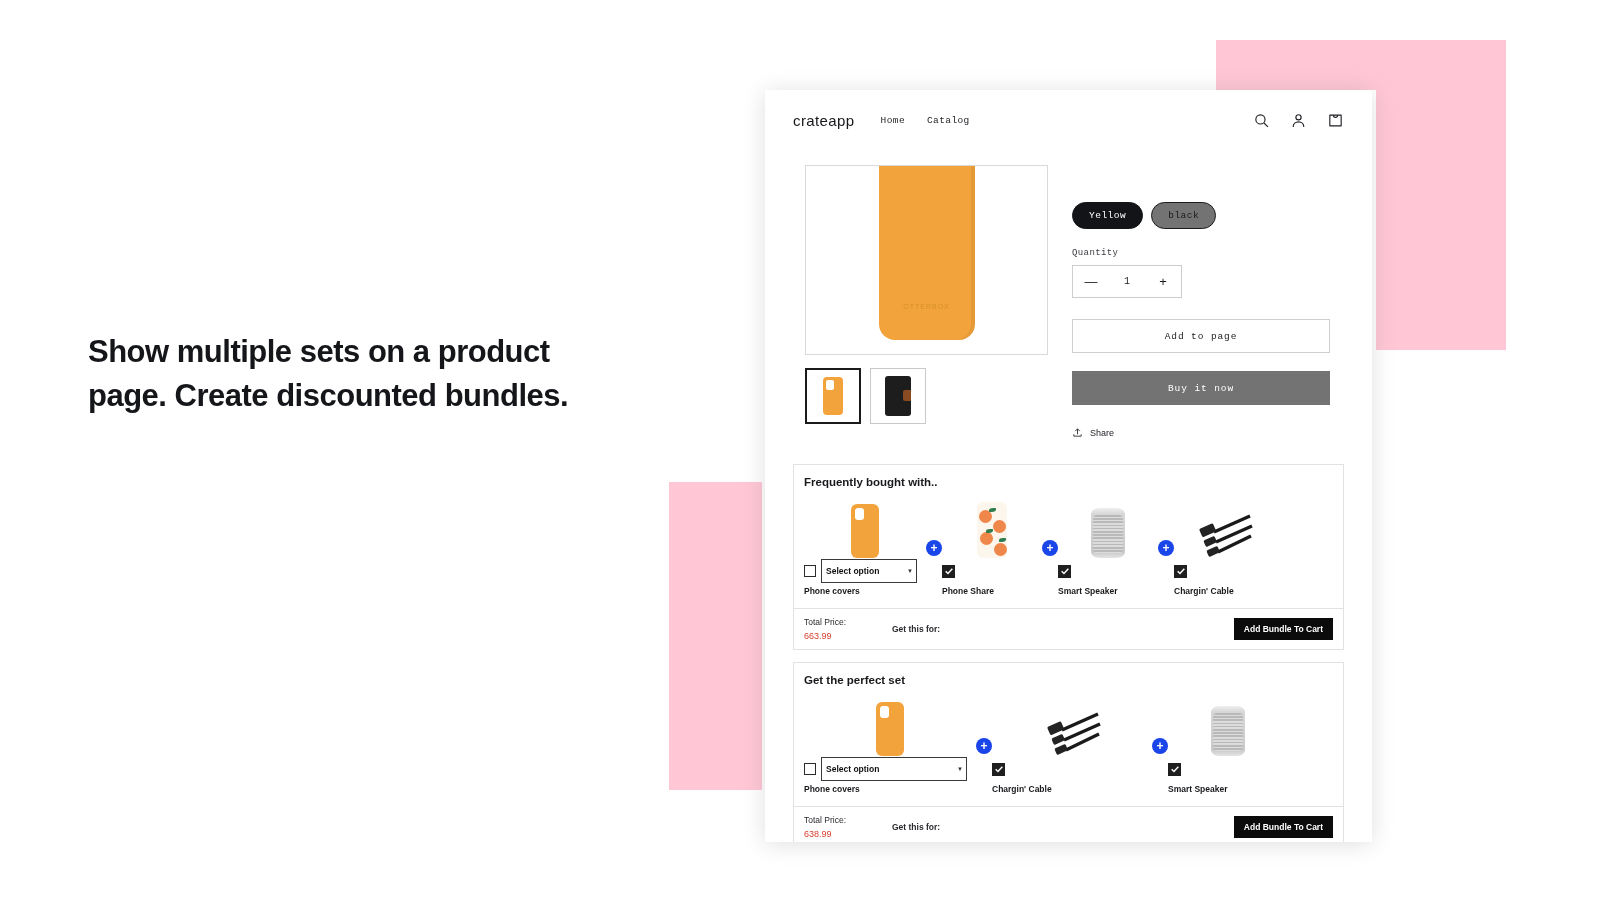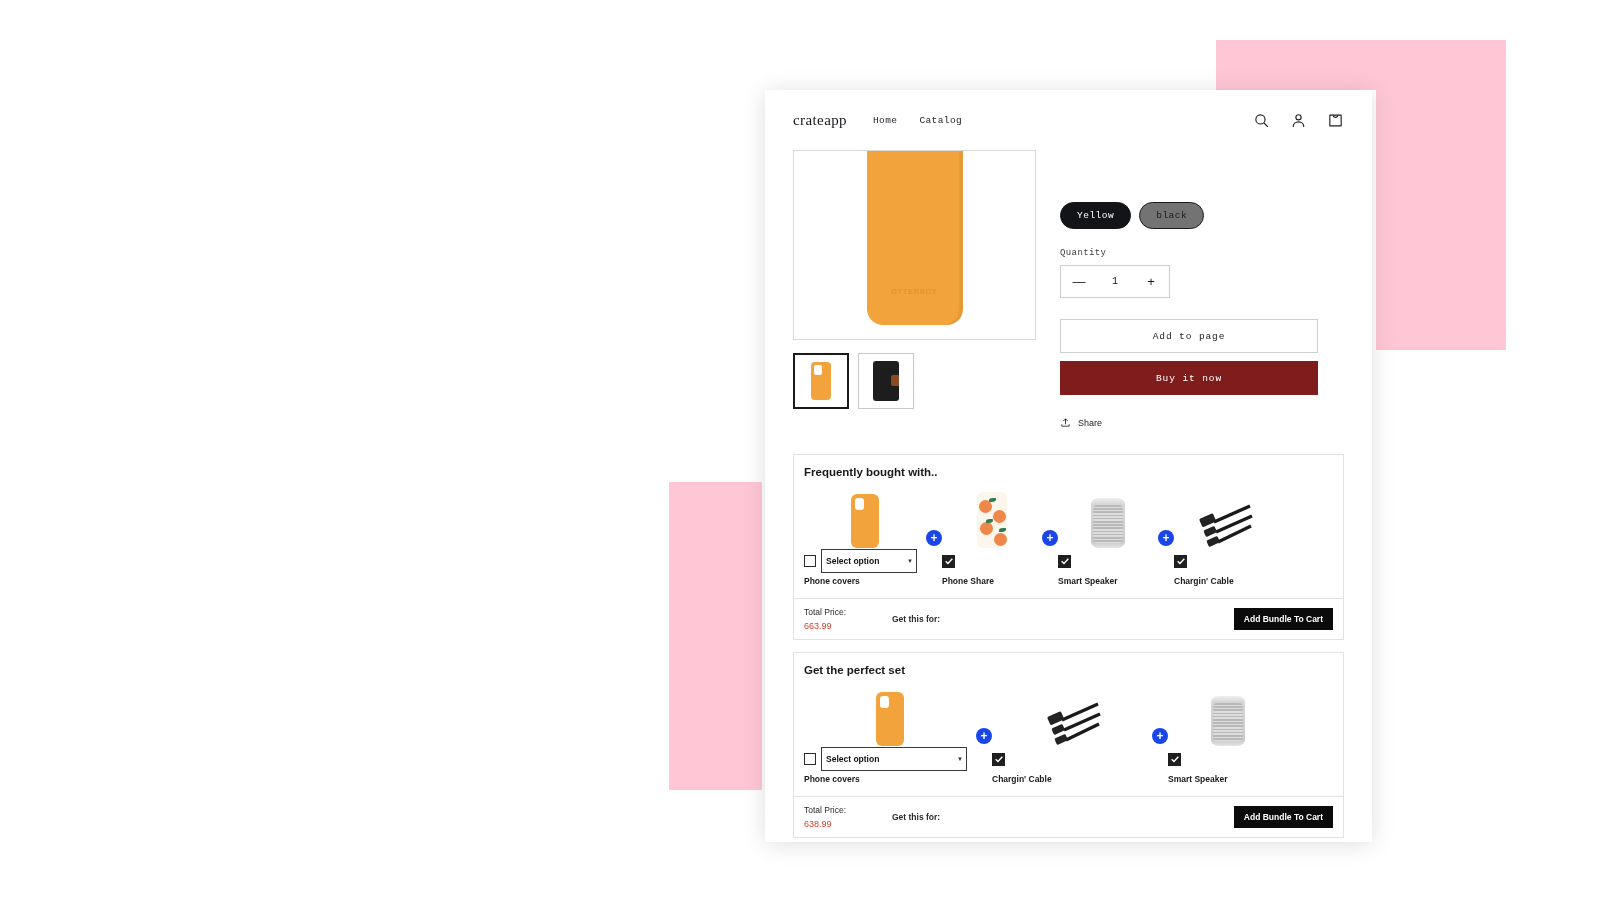--- a/index.html
+++ b/index.html
@@ -75,21 +75,21 @@
   .site-header {
     display: flex;
     align-items: center;
     height: 60px;
     padding: 0 28px 0 28px;
   }
   .brand {
     font-size: 15px;
     color: #16171b;
     letter-spacing: 0.4px;
-    font-family: Liberation Serif, serif;
+    font-family: Liberation Sans, sans-serif;
   }
   .nav {
     display: flex;
     gap: 22px;
     margin-left: 26px;
   }
   .nav-link {
     font-size: 9.5px;
     color: #222429;
     font-family: "Liberation Mono", monospace;
@@ -100,22 +100,23 @@
     margin-left: auto;
     display: flex;
     align-items: center;
     gap: 20px;
   }
   .header-icons svg { display: block; cursor: pointer; }
 
   
   .product-area {
     display: flex;
-    padding: 0 28px;
+    padding: 0 40px;
     gap: 22px;
+    align-items: center;
   }
   .gallery { width: 245px; }
   .main-image {
     width: 243px; height: 190px;
     border: 1px solid #d9d9d9;
     display: flex; align-items: flex-start; justify-content: center;
     overflow: hidden;
     background: #fff;
   }
   .case-big {
@@ -202,22 +203,22 @@
     font-family: "Liberation Mono", monospace;
     letter-spacing: 0.9px;
     cursor: pointer;
   }
   .btn-secondary {
     margin-top: 21px;
     background: #ffffff; color: #1b1b1b;
     border: 1px solid #cfcfcf;
   }
   .btn-primary {
-    margin-top: 8px;
-    background: #7f1d1d; color: #ffffff; border: none;
+    margin-top: 18px;
+    background: #737373; color: #ffffff; border: none;
   }
   .share-row {
     display: flex; align-items: center; gap: 7px;
     margin-top: 22px; cursor: pointer;
   }
   .share-row span {
     font-size: 9px; color: #23252a;
     font-family: "Liberation Sans", sans-serif;
   }
 
@@ -344,20 +345,21 @@
 </head>
 <body>
 
 <div id="stage">
 
   <div class="pink-l-horz"></div>
   <div class="pink-l-vert"></div>
   <div class="pink-left-rect"></div>
 
   <div class="copy-block">
+    <div class="subcopy">Show multiple sets on a product page. Create discounted bundles.</div>
   </div>
 
   <div class="site-window">
 
     <div class="site-header">
       <div class="brand">crateapp</div>
       <div class="nav">
         <div class="nav-link">Home</div>
         <div class="nav-link">Catalog</div>
       </div>

